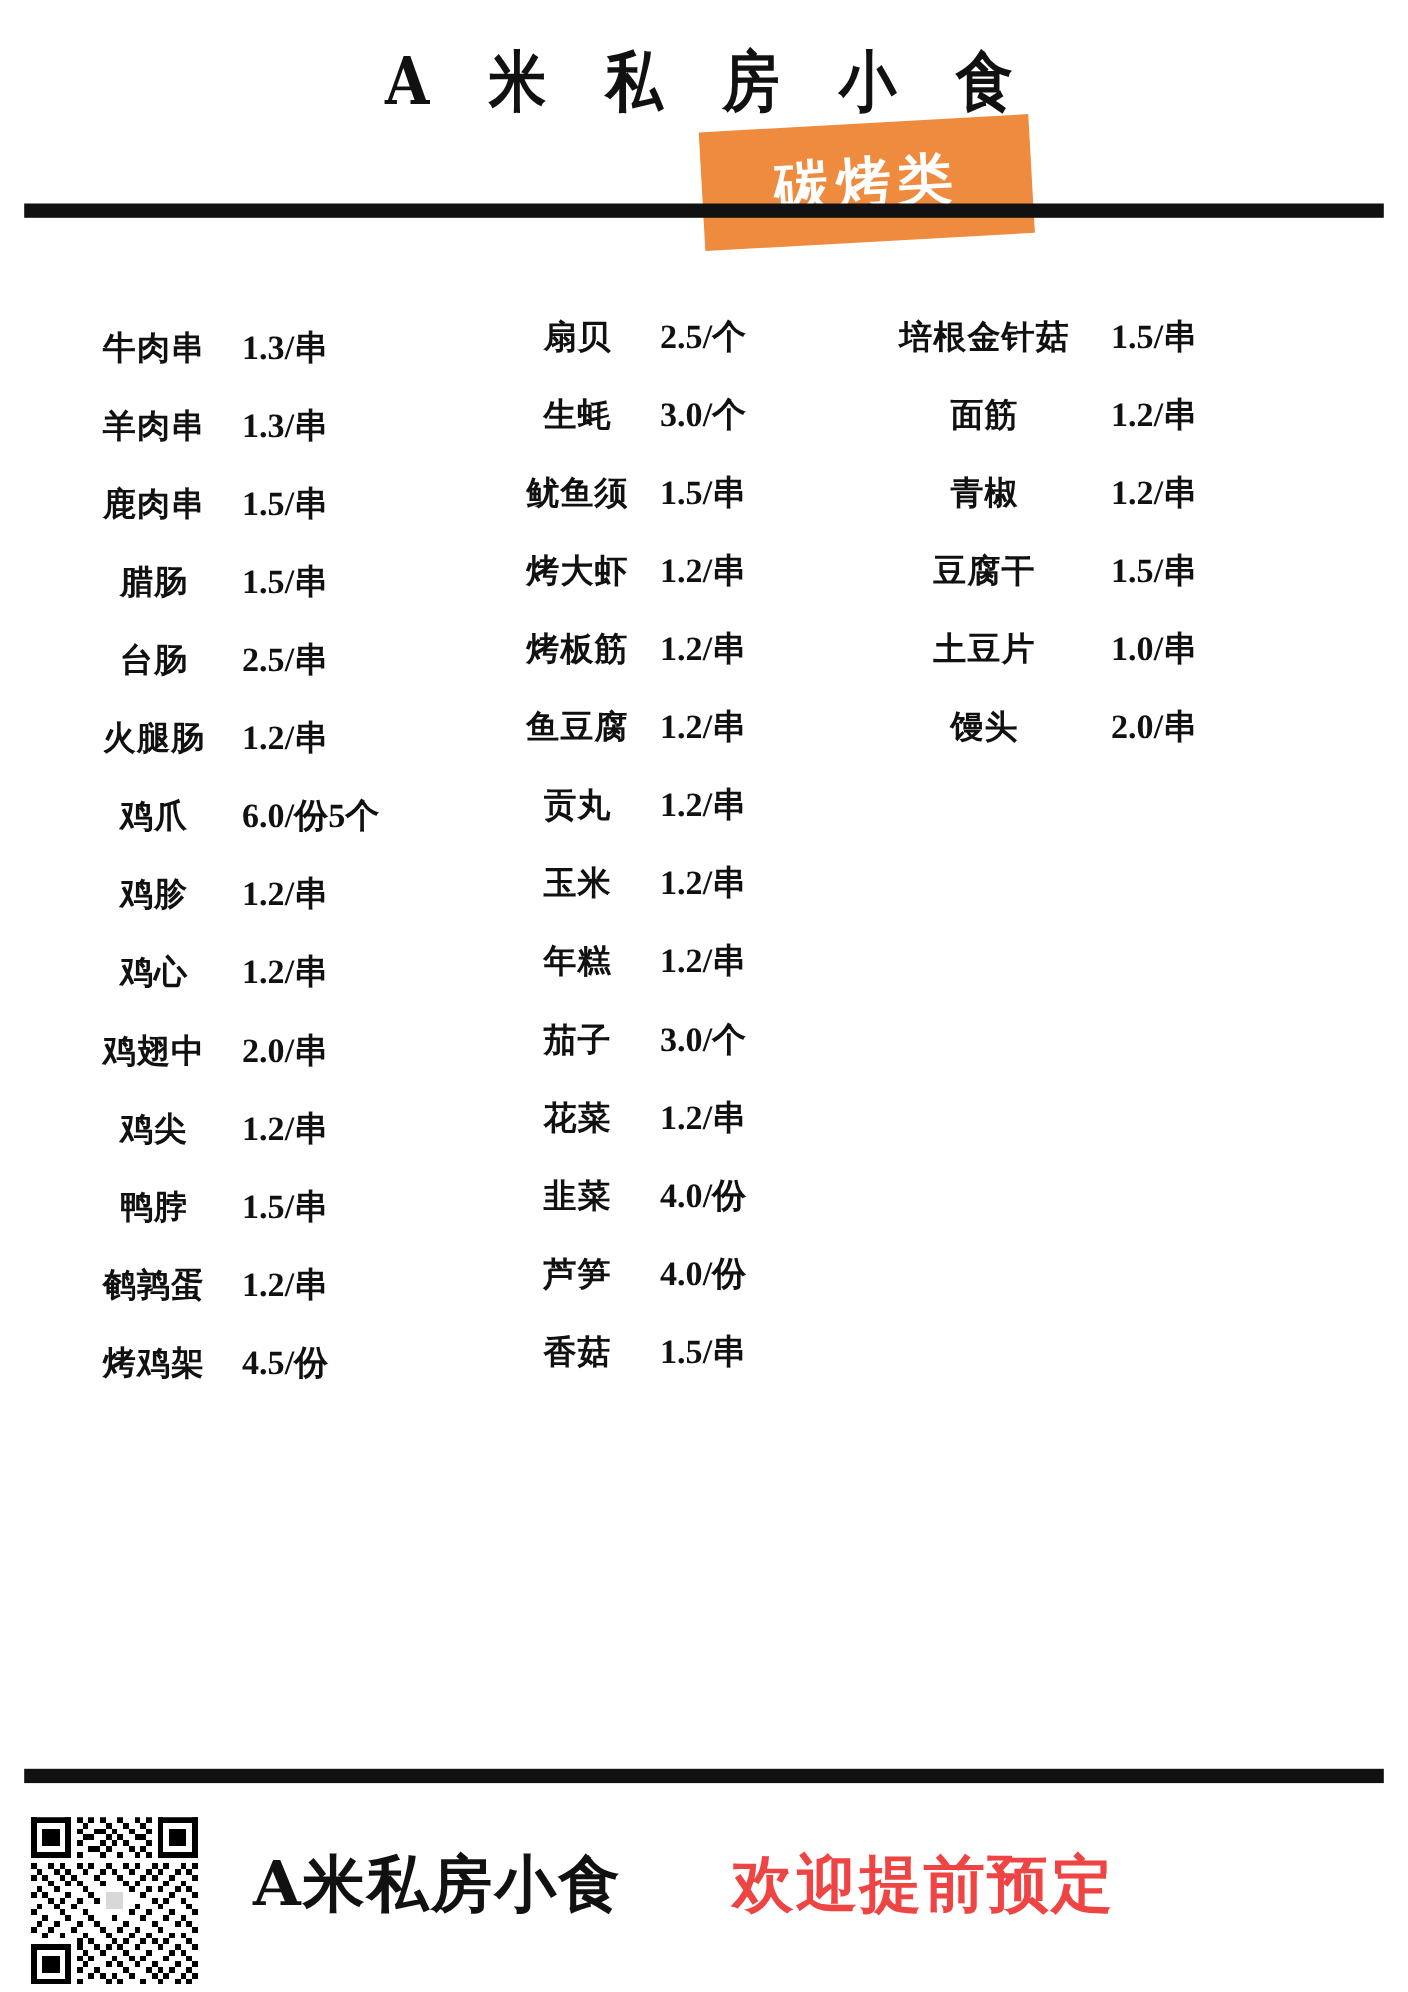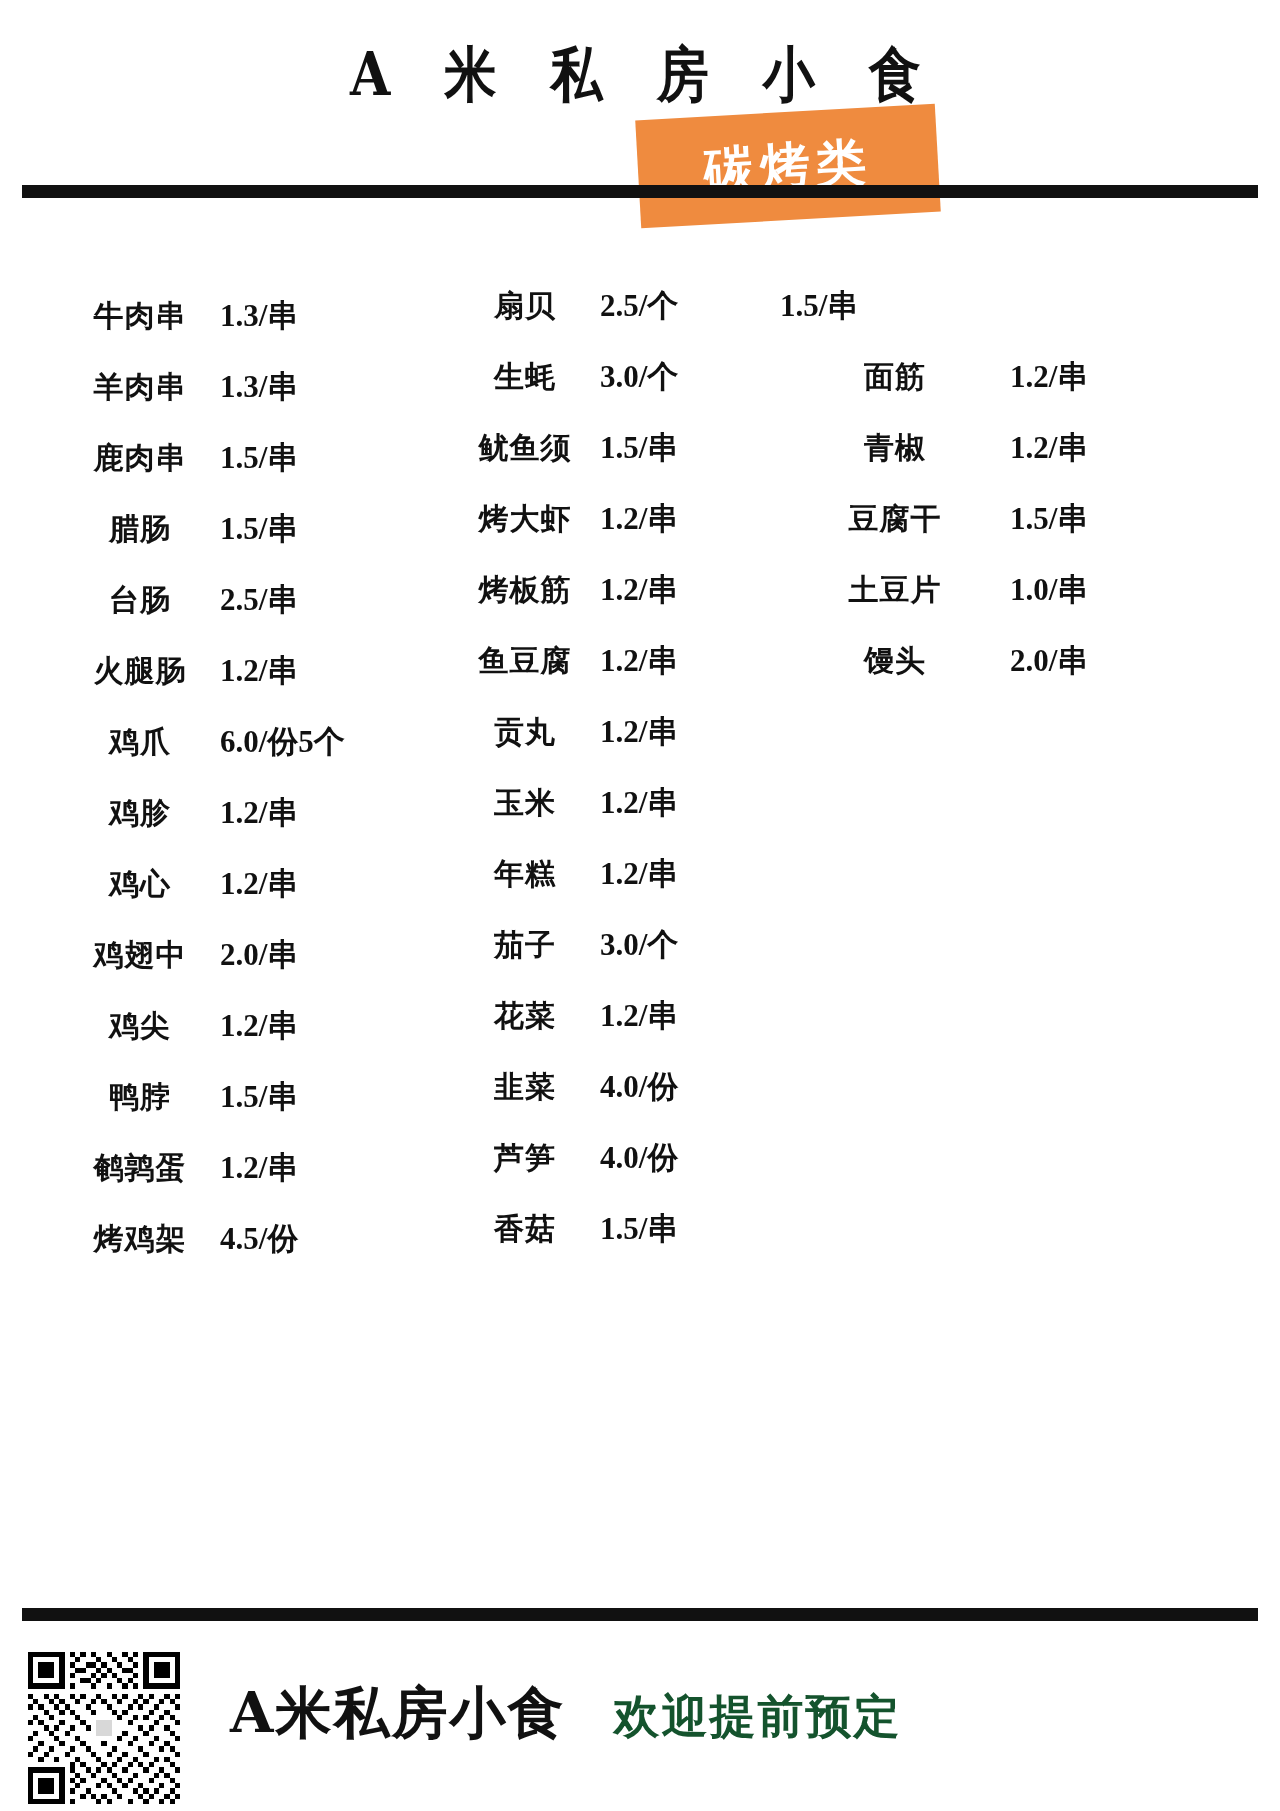--- a/index.html
+++ b/index.html
@@ -175,25 +175,25 @@
     font-family: "DejaVu Serif", serif;
     font-weight: bold;
     font-size: 56px;
     letter-spacing: 2px;
     color: #111111;
     white-space: nowrap;
   }
   .footer-note {
     font-family: "DejaVu Serif", serif;
     font-weight: bold;
-    font-size: 46px;
+    font-size: 56px;
     letter-spacing: 2px;
-    color: #14532d;
+    color: #ef4444;
     white-space: nowrap;
-    margin-left: 48px;
+    margin-left: 100px;
   }
 </style>
 </head>
 <body>
 
 <div class="page">
 
   <div class="header">
     <div class="shop-title">A 米 私 房 小 食</div>
 
@@ -320,20 +320,21 @@
             <span class="item-price">4.0/份</span>
           </div>
         <div class="row">
             <span class="item-name">香菇</span>
             <span class="item-price">1.5/串</span>
           </div>
       </div>
 
       <div class="column col-2">
         <div class="row">
+            <span class="item-name">培根金针菇</span>
             <span class="item-price">1.5/串</span>
           </div>
         <div class="row">
             <span class="item-name">面筋</span>
             <span class="item-price">1.2/串</span>
           </div>
         <div class="row">
             <span class="item-name">青椒</span>
             <span class="item-price">1.2/串</span>
           </div>

